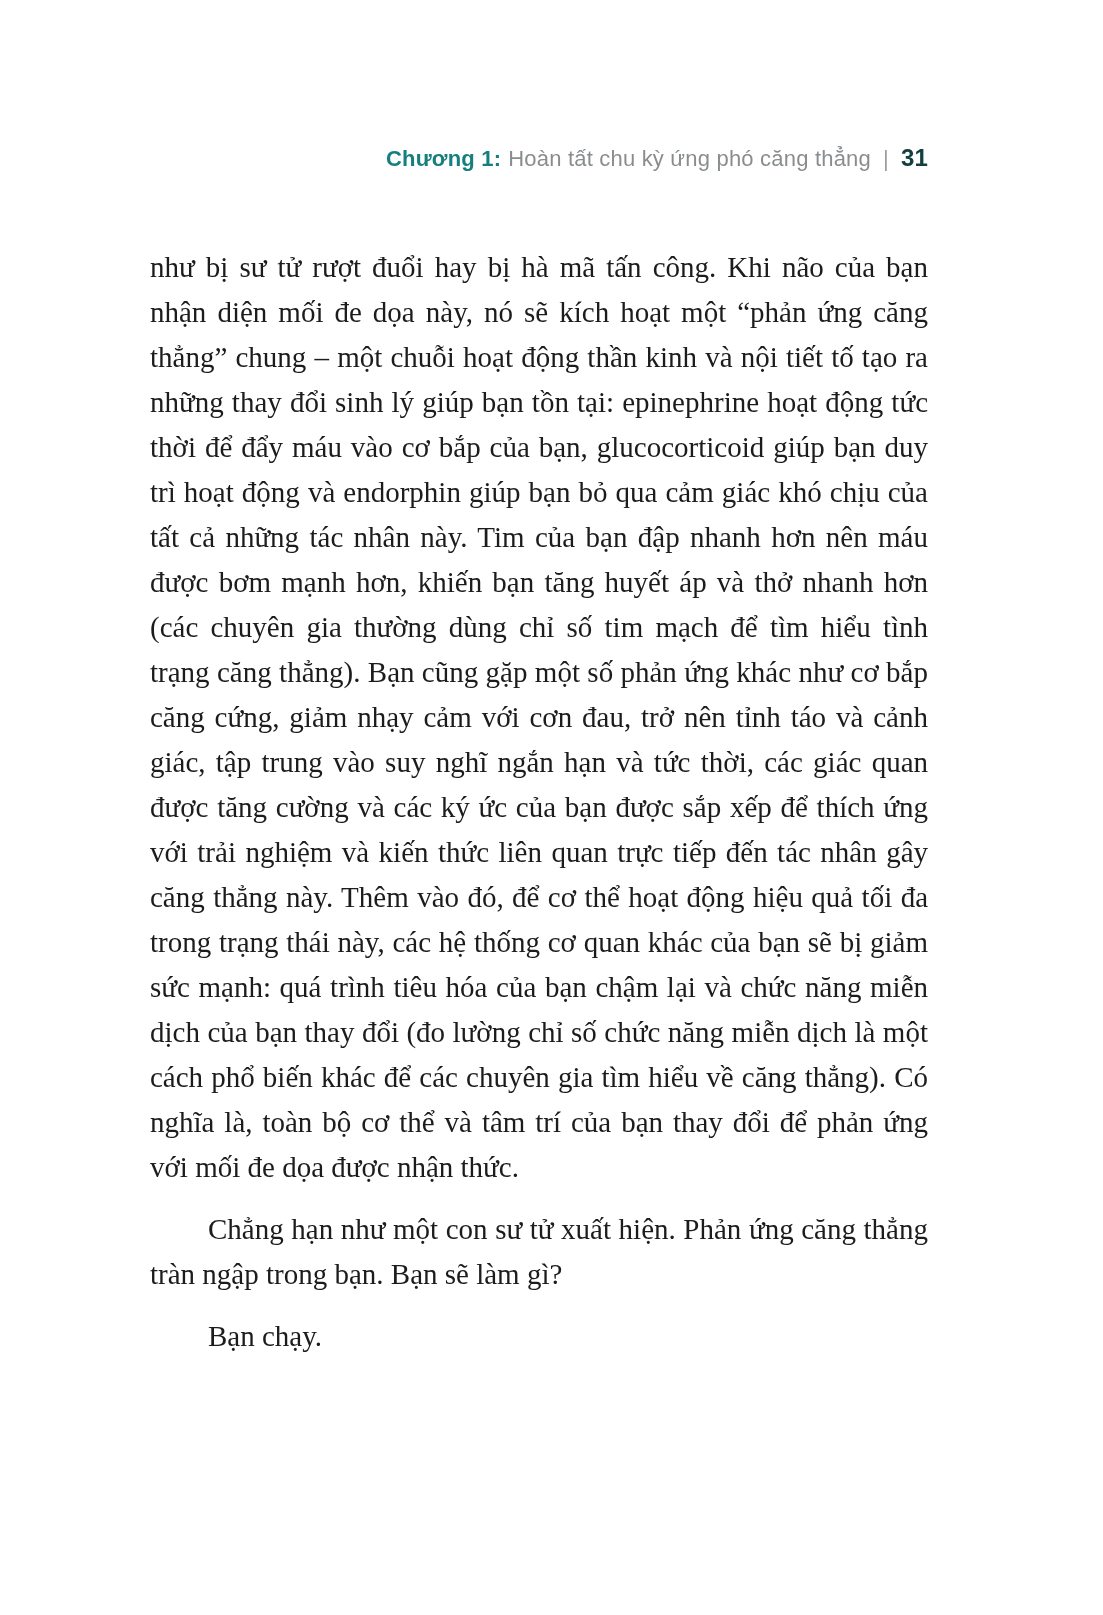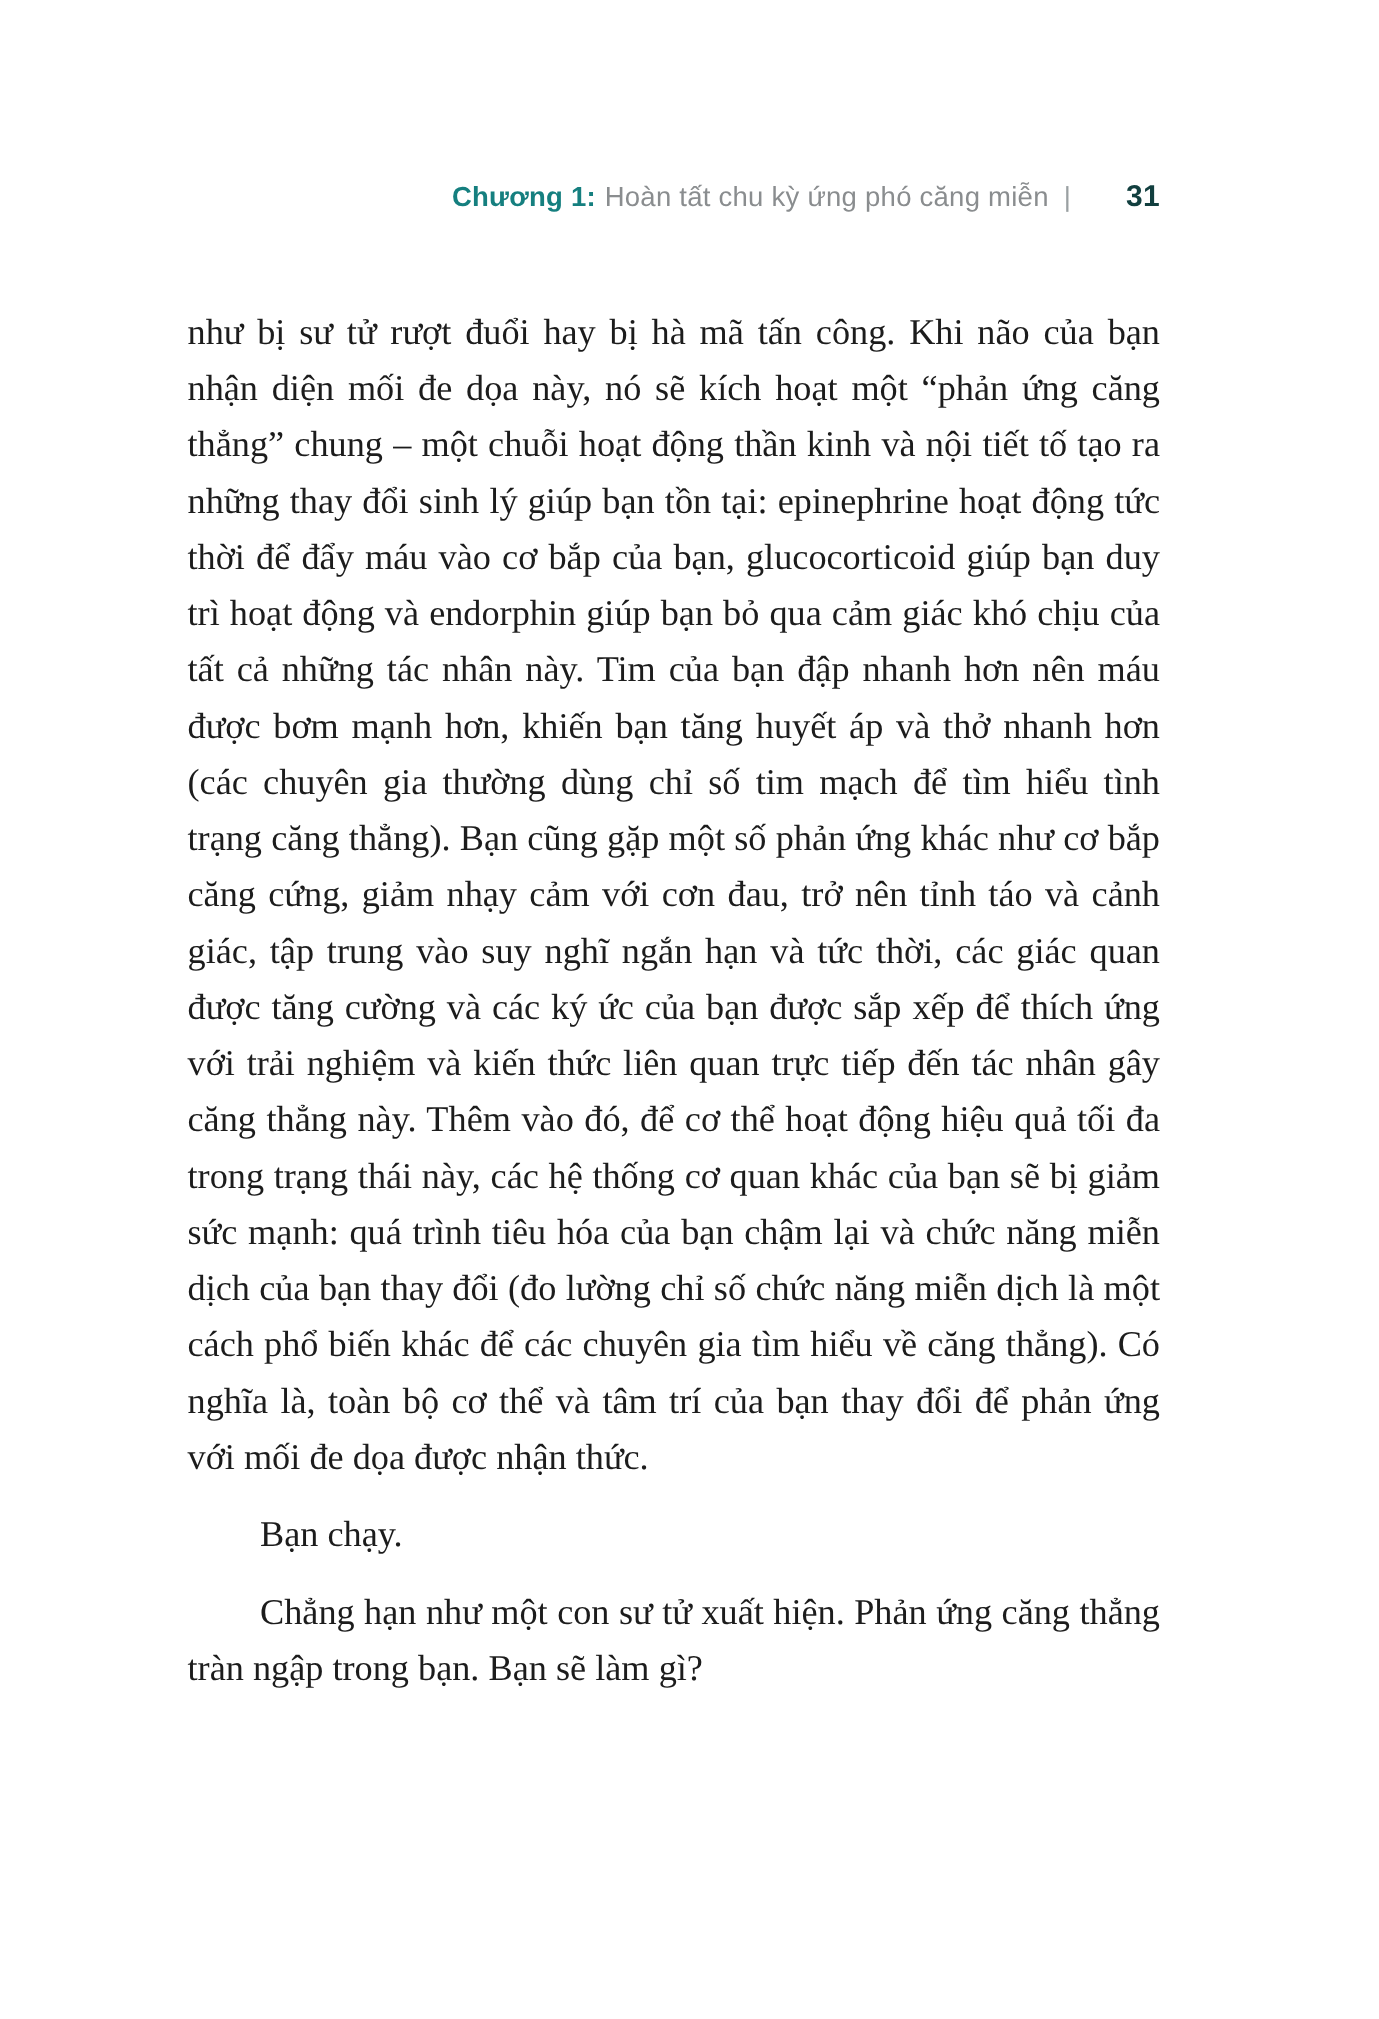--- a/index.html
+++ b/index.html
@@ -48,21 +48,20 @@
   .head-separator {
     color: #9aa0a2;
     font-weight: 300;
     margin: 0 12px;
   }
 
   .page-number {
     color: #123f3f;
     font-weight: 700;
     font-size: 24px;
-    margin-left: 32px;
   }
 
   .body-text {
     margin-top: 71px;
     color: #1c1c1c;
     font-size: 29px;
     line-height: 45px;
     text-align: justify;
   }
 
@@ -75,23 +74,23 @@
     margin-top: 17px;
   }
 </style>
 </head>
 <body>
 
 <div class="page">
   <div class="content">
 
     <div class="running-head">
-      <span class="chapter-label">Chương 1:</span><span class="chapter-title">Hoàn tất chu kỳ ứng phó căng miễn</span><span class="head-separator">|</span><span class="page-number">31</span>
+      <span class="chapter-label">Chương 1:</span><span class="chapter-title">Hoàn tất chu kỳ ứng phó căng thẳng</span><span class="head-separator">|</span><span class="page-number">31</span>
     </div>
 
     <div class="body-text">
       <p class="para-first">như bị sư tử rượt đuổi hay bị hà mã tấn công. Khi não của bạn nhận diện mối đe dọa này, nó sẽ kích hoạt một “phản ứng căng thẳng” chung – một chuỗi hoạt động thần kinh và nội tiết tố tạo ra những thay đổi sinh lý giúp bạn tồn tại: epinephrine hoạt động tức thời để đẩy máu vào cơ bắp của bạn, glucocorticoid giúp bạn duy trì hoạt động và endorphin giúp bạn bỏ qua cảm giác khó chịu của tất cả những tác nhân này. Tim của bạn đập nhanh hơn nên máu được bơm mạnh hơn, khiến bạn tăng huyết áp và thở nhanh hơn (các chuyên gia thường dùng chỉ số tim mạch để tìm hiểu tình trạng căng thẳng). Bạn cũng gặp một số phản ứng khác như cơ bắp căng cứng, giảm nhạy cảm với cơn đau, trở nên tỉnh táo và cảnh giác, tập trung vào suy nghĩ ngắn hạn và tức thời, các giác quan được tăng cường và các ký ức của bạn được sắp xếp để thích ứng với trải nghiệm và kiến thức liên quan trực tiếp đến tác nhân gây căng thẳng này. Thêm vào đó, để cơ thể hoạt động hiệu quả tối đa trong trạng thái này, các hệ thống cơ quan khác của bạn sẽ bị giảm sức mạnh: quá trình tiêu hóa của bạn chậm lại và chức năng miễn dịch của bạn thay đổi (đo lường chỉ số chức năng miễn dịch là một cách phổ biến khác để các chuyên gia tìm hiểu về căng thẳng). Có nghĩa là, toàn bộ cơ thể và tâm trí của bạn thay đổi để phản ứng với mối đe dọa được nhận thức.</p>
+      <p class="para-indent">Chẳng hạn như một con sư tử xuất hiện. Phản ứng căng thẳng tràn ngập trong bạn. Bạn sẽ làm gì?</p>
       <p class="para-indent">Bạn chạy.</p>
-      <p class="para-indent">Chẳng hạn như một con sư tử xuất hiện. Phản ứng căng thẳng tràn ngập trong bạn. Bạn sẽ làm gì?</p>
     </div>
 
   </div>
 </div>
 
 </body></html>

